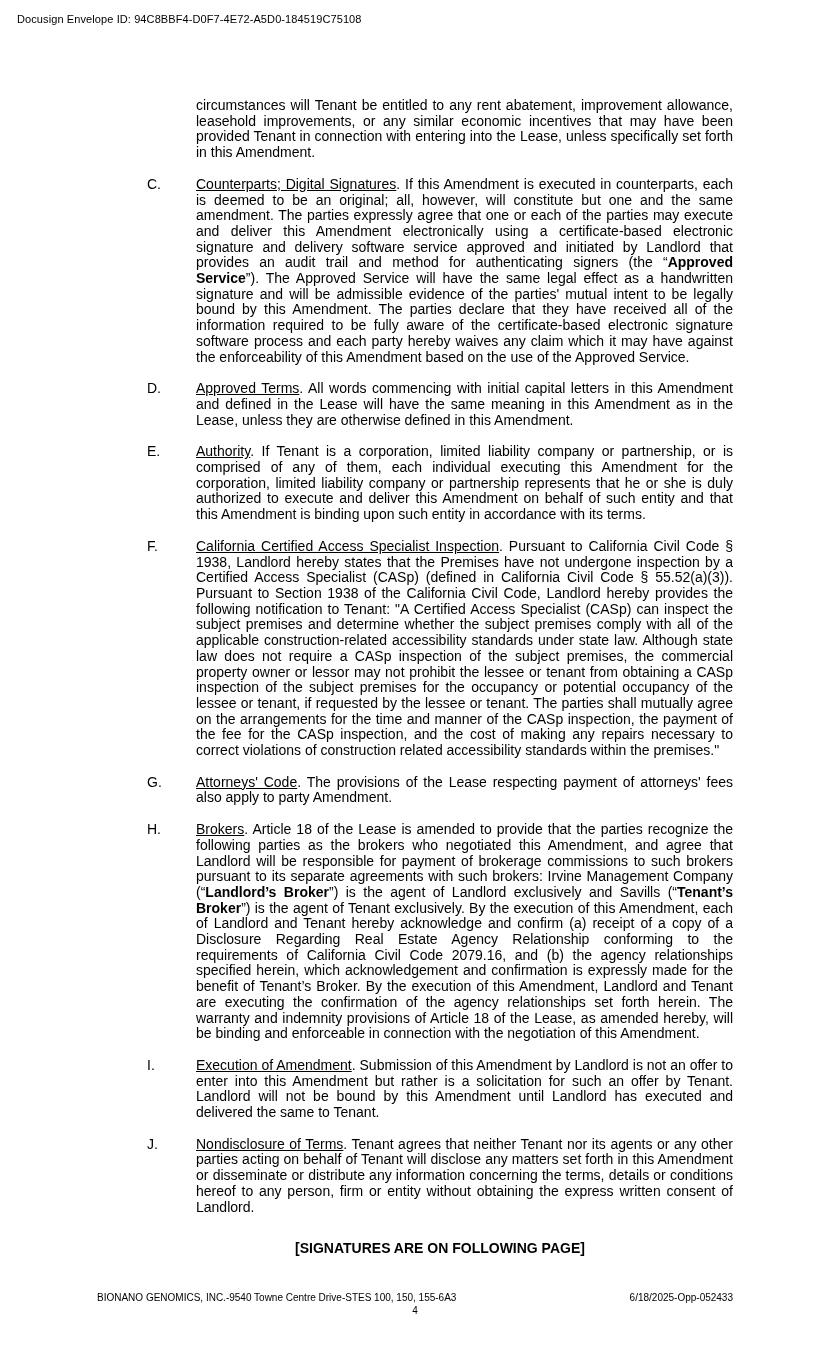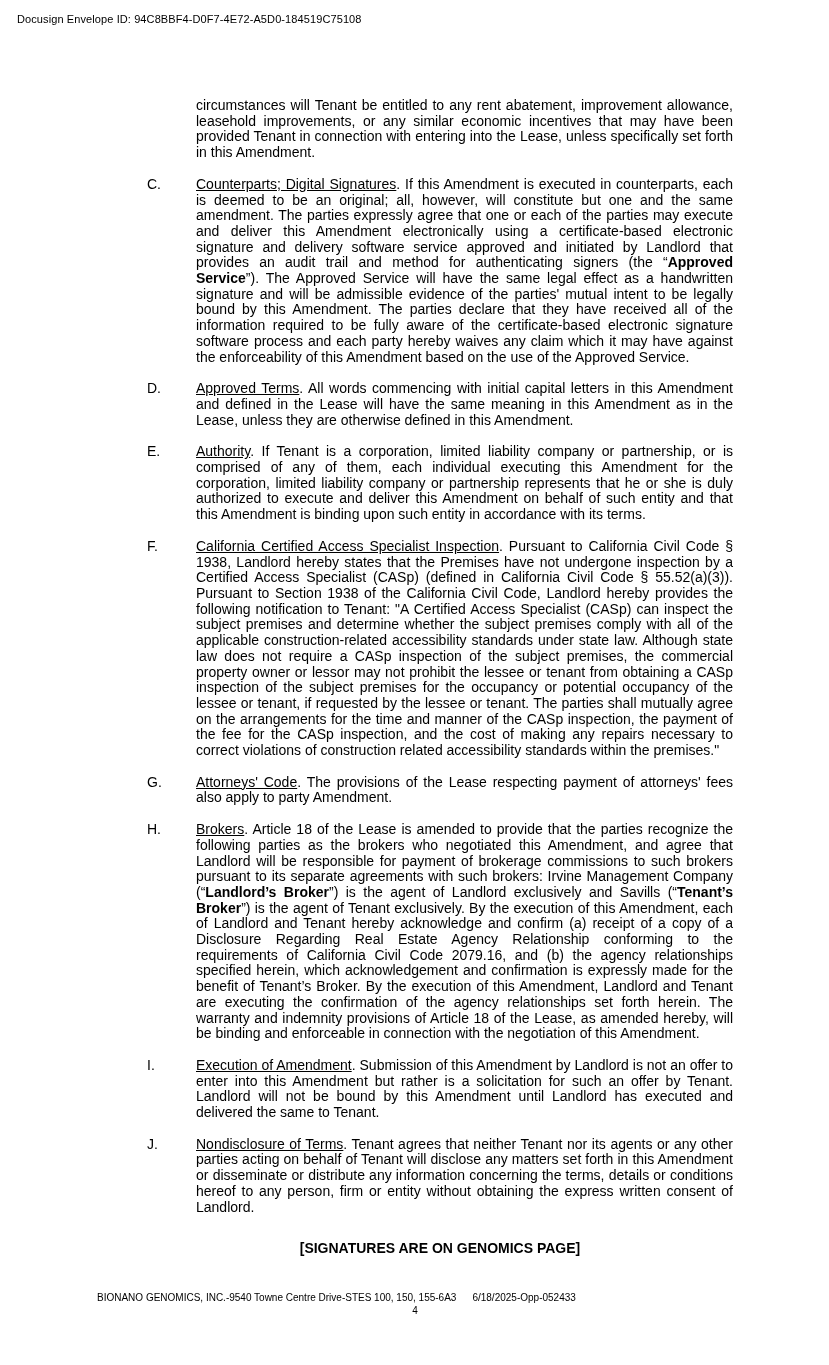--- a/index.html
+++ b/index.html
@@ -55,21 +55,21 @@
   }
   .footer {
     position: absolute;
     top: 1292px;
     left: 97px;
     width: 636px;
     font-size: 10px;
   }
   .footer-row {
     display: flex;
-    justify-content: flex-start;
+    justify-content: space-between;
     gap: 16px;
   }
   .footer-page {
     text-align: center;
     margin-top: 2px;
   }
 </style>
 </head>
 <body>
 
@@ -116,21 +116,21 @@
     <span class="item-letter">I.</span>
     <span class="item-text"><span class="item-heading">Execution of Amendment</span><span><span class="body-run">.  Submission of this Amendment by Landlord is not an offer to enter into this Amendment but rather is a solicitation for such an offer by Tenant.  Landlord will not be bound by this Amendment until Landlord has executed and delivered the same to Tenant.</span></span></span>
   </div>
 
   <div class="amendment-item">
     <span class="item-letter">J.</span>
     <span class="item-text"><span class="item-heading">Nondisclosure of Terms</span><span><span class="body-run">. Tenant agrees that neither Tenant nor its agents or any other parties acting on behalf of Tenant will disclose any matters set forth in this Amendment or disseminate or distribute any information concerning the terms, details or conditions hereof to any person, firm or entity without obtaining the express written consent of Landlord.</span></span></span>
   </div>
 </div>
 
-    <div class="signatures-notice">[SIGNATURES ARE ON GENOMICS PAGE]</div>
+    <div class="signatures-notice">[SIGNATURES ARE ON FOLLOWING PAGE]</div>
 
   </div>
 
   <div class="footer">
     <div class="footer-row">
       <span>BIONANO GENOMICS, INC.-9540 Towne Centre Drive-STES 100, 150, 155-6A3</span>
       <span>6/18/2025-Opp-052433</span>
     </div>
     <div class="footer-page">4</div>
   </div>

